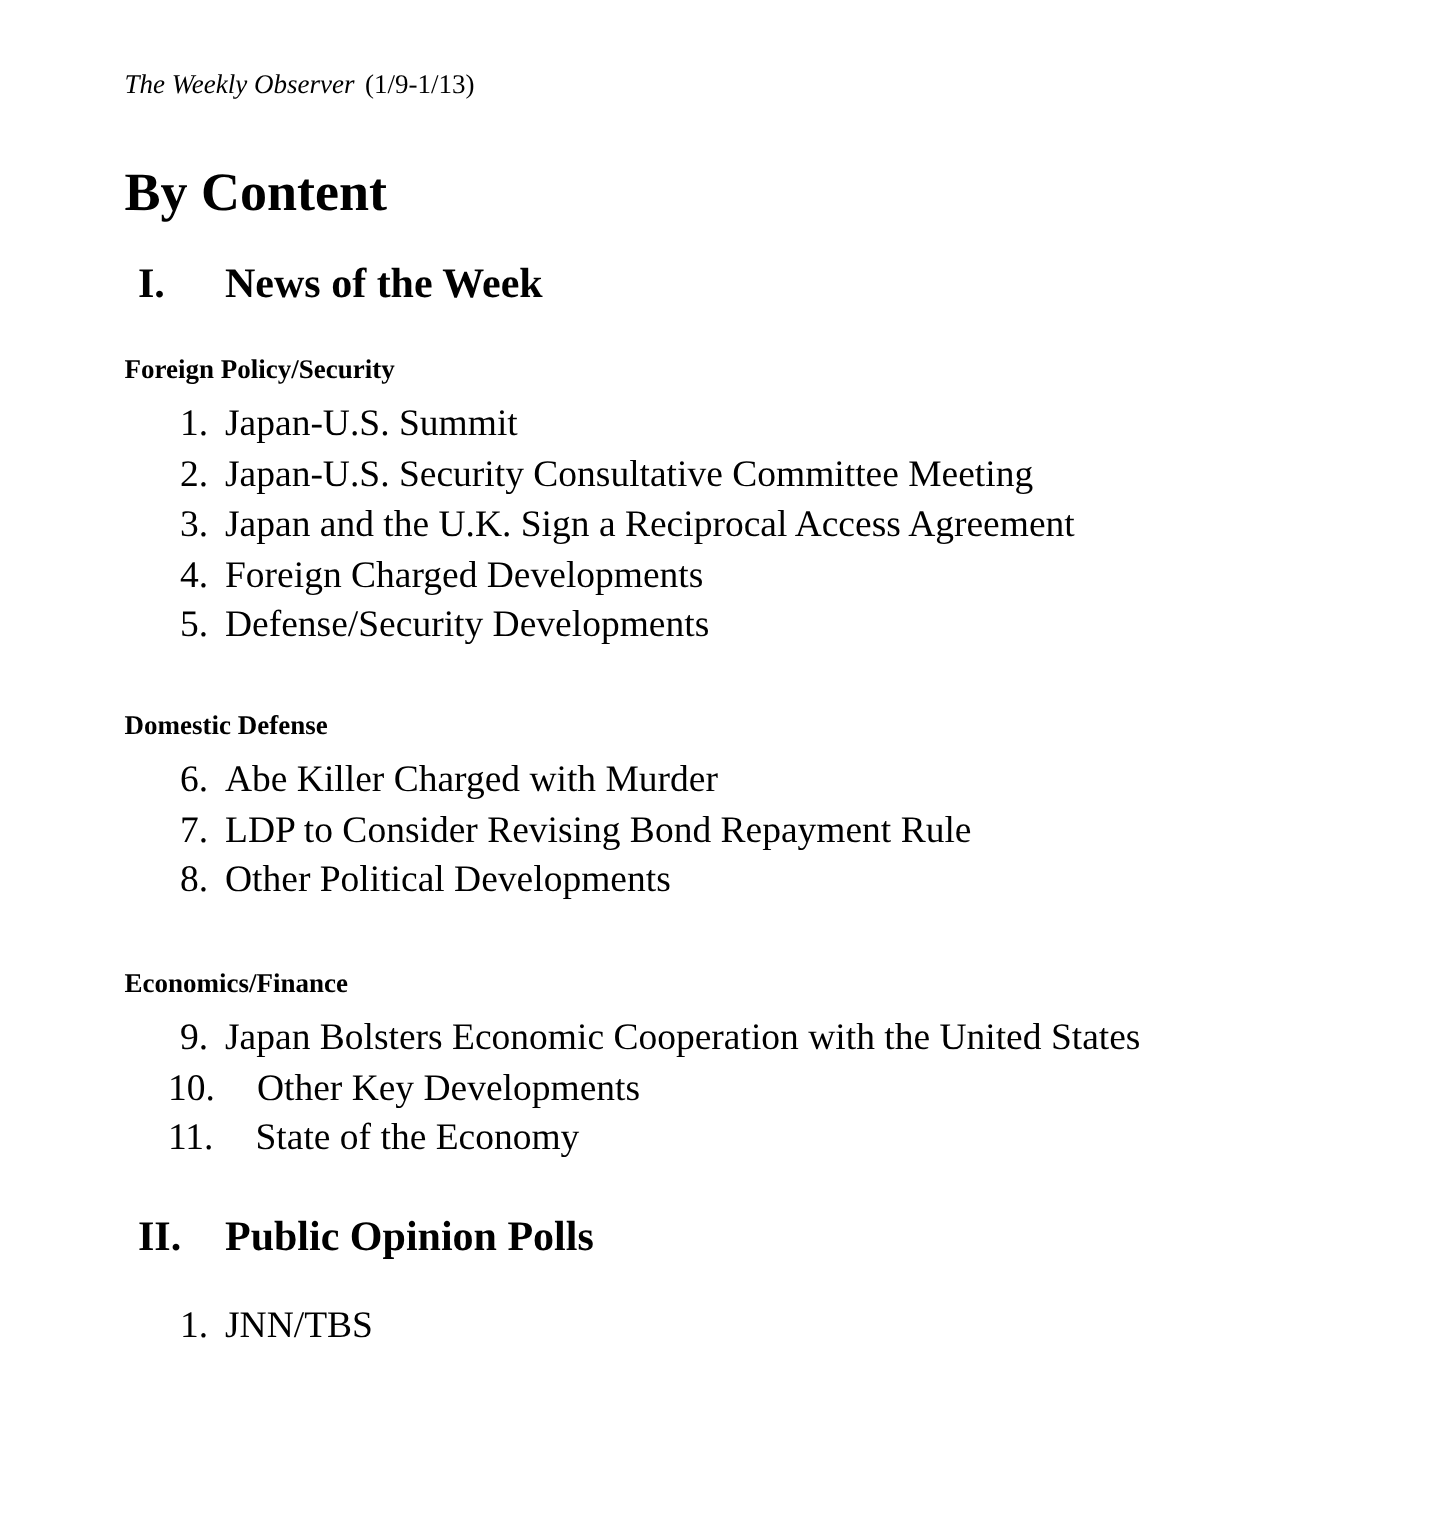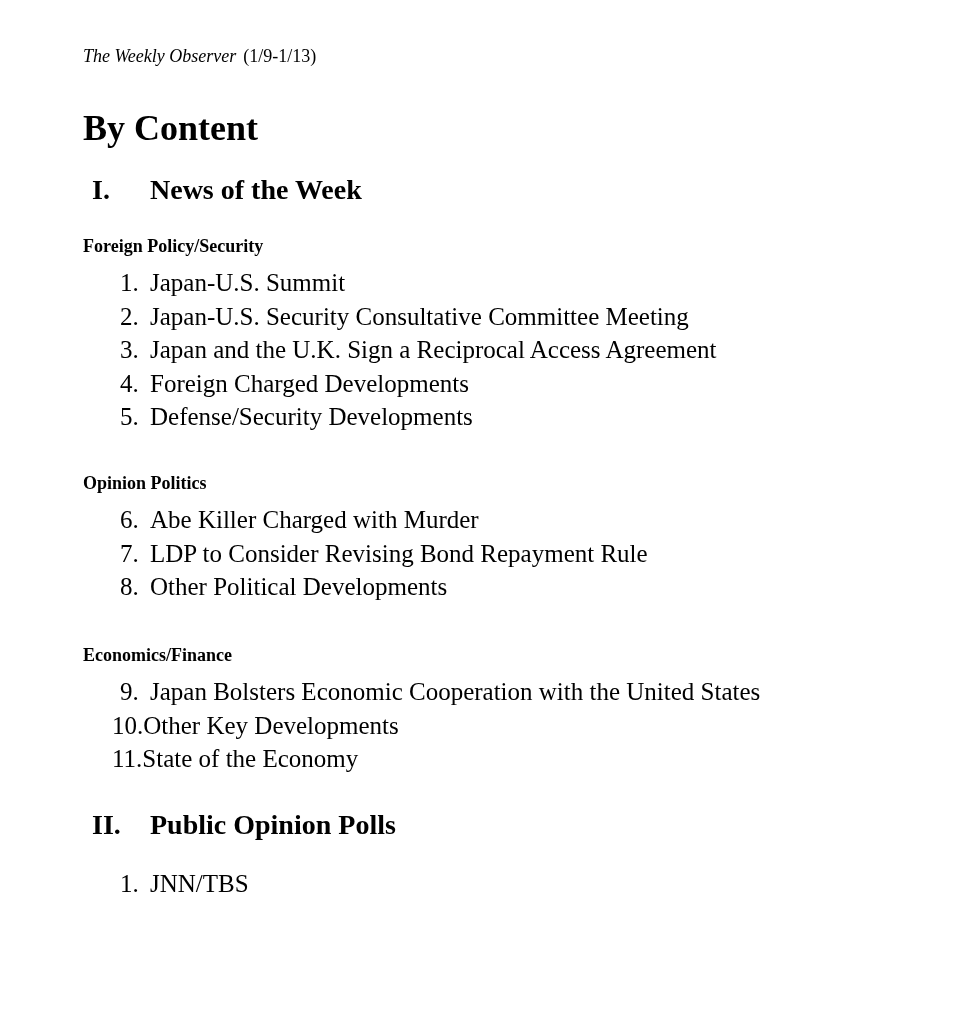--- a/index.html
+++ b/index.html
@@ -40,21 +40,21 @@
     font-size: 18px;
     font-weight: bold;
     line-height: 33.5px;
   }
   .sec1 { margin-top: 21px; }
   .sec2 { margin-top: 33px; }
   .sec3 { margin-top: 35px; }
   .toc-list { margin: 3px 0 0 0; padding: 0; list-style: none; font-size: 25px; line-height: 33.5px; }
   .toc-item { display: flex; margin-left: 37px; }
   .toc-item .num { flex: 0 0 30px; }
-  .toc-item.dd { margin-left: 29px; }
+  .toc-item.dd { margin-left: 29px; gap: 28px; }
   .poll-list { margin-top: 23px; }
 </style>
 </head>
 <body>
 
 <div class="page">
 
   <div class="doc-title">
     <span class="t-italic">The Weekly Observer</span><span class="t-suffix">(1/9-1/13)</span>
   </div>
@@ -83,21 +83,21 @@
     <li class="toc-item">
       <span class="num">4.</span>
       <span>Foreign Charged Developments</span>
     </li>
     <li class="toc-item">
       <span class="num">5.</span>
       <span>Defense/Security Developments</span>
     </li>
   </ul>
 
-  <div class="section-heading sec2">Opinion Politics</div>
+  <div class="section-heading sec2">Domestic Defense</div>
   <ul class="toc-list">
     <li class="toc-item">
       <span class="num">6.</span>
       <span>Abe Killer Charged with Murder</span>
     </li>
     <li class="toc-item">
       <span class="num">7.</span>
       <span>LDP to Consider Revising Bond Repayment Rule</span>
     </li>
     <li class="toc-item">

